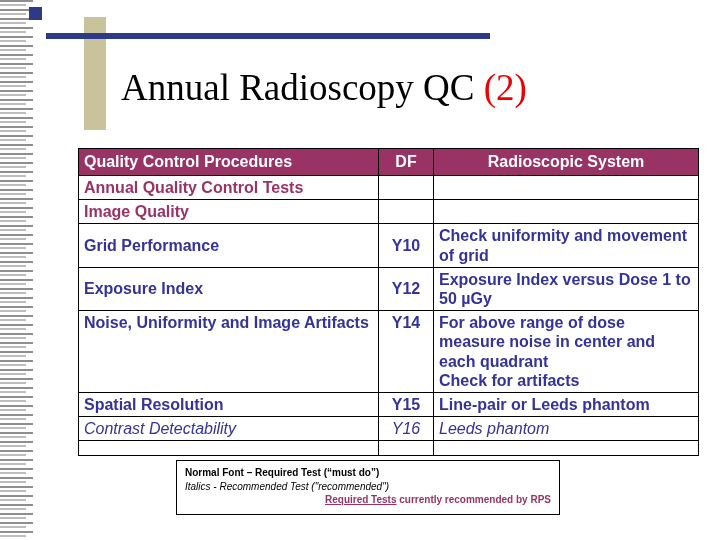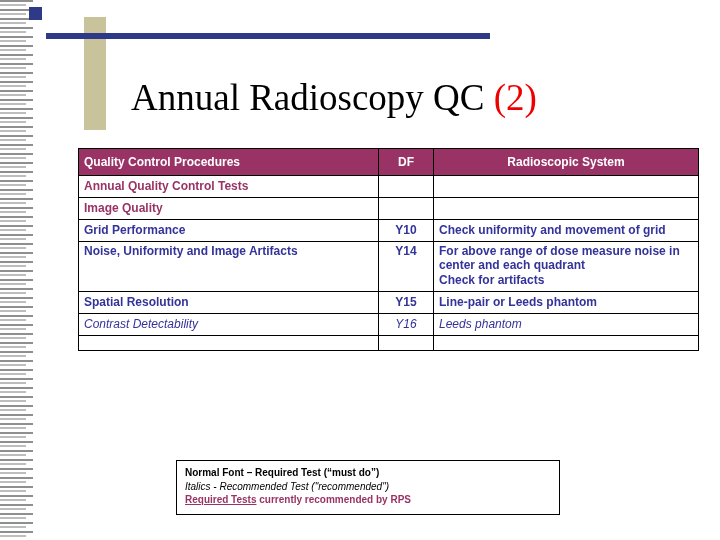--- a/index.html
+++ b/index.html
@@ -28,31 +28,31 @@
   .tan-bar {
     position: absolute; left: 84px; top: 17px; width: 22px; height: 113px;
     background: var(--bar-tan, #c9c39c);
   }
   .navy-bar {
     position: absolute; left: 46px; top: 33px; width: 444px; height: 6px;
     background: var(--bar-navy, #2e3a87);
   }
 
   .title {
-    position: absolute; left: 117px; top: 62px; margin: 14px;
+    position: absolute; left: 117px; top: 62px; margin: 4px;
     font-family: "Liberation Serif", serif;
     font-weight: normal;
     font-size: 37px; color: #000000; white-space: nowrap;
   }
   .title .accent { color: var(--accent-red, #ff0000); }
 
   table.qc {
     position: absolute; left: 78px; top: 148px; width: 620px;
     border-collapse: collapse; table-layout: fixed;
-    font-size: 12px; line-height: 1.2; border-radius: 29px;
+    font-size: 16px; line-height: 1.2; border-radius: 29px;
   }
   table.qc col.c1 { width: 300px; }
   table.qc col.c2 { width: 55px; }
   table.qc col.c3 { width: 265px; }
   table.qc th, table.qc td {
     border: 1px solid #000000;
     padding: 2px 5px;
     vertical-align: middle;
     overflow: hidden;
   }
@@ -78,21 +78,21 @@
 
   .legend {
     position: absolute; left: 176px; top: 460px; width: 366px;
     border: 1px solid #000000;
     background: #ffffff;
     padding: 5px 8px 7px 8px;
     font-size: 10px; line-height: 1.35;
   }
   .legend .l1 { font-weight: bold; color: #000000; }
   .legend .l2 { font-style: italic; color: #000000; }
-  .legend .l3 { font-weight: bold; color: var(--maroon-text, #993366); }
+  .legend .l3 { font-weight: bold; color: var(--maroon-text, #993366); text-align: right; }
   .legend .l3 .underline { text-decoration: underline; }
 </style>
 </head>
 <body>
 
 <div class="slide">
 
   <div class="edge"></div>
   <div class="corner-square"></div>
   <div class="tan-bar"></div>
@@ -122,20 +122,25 @@
       <tr class="section">
         <td class="proc">Image Quality</td>
         <td class="df"></td>
         <td class="sys"></td>
       </tr>
       <tr>
         <td class="proc">Grid Performance</td>
         <td class="df">Y10</td>
         <td class="sys">Check uniformity and movement of grid</td>
       </tr>
+      <tr>
+        <td class="proc">Exposure Index</td>
+        <td class="df">Y12</td>
+        <td class="sys">Exposure Index versus Dose 1 to 50 µGy</td>
+      </tr>
       <tr class="tall3">
         <td class="proc">Noise, Uniformity and Image Artifacts</td>
         <td class="df">Y14</td>
         <td class="sys">For above range of dose measure noise in center and each quadrant
 Check for artifacts</td>
       </tr>
       <tr>
         <td class="proc">Spatial Resolution</td>
         <td class="df">Y15</td>
         <td class="sys">Line-pair or Leeds phantom</td>

